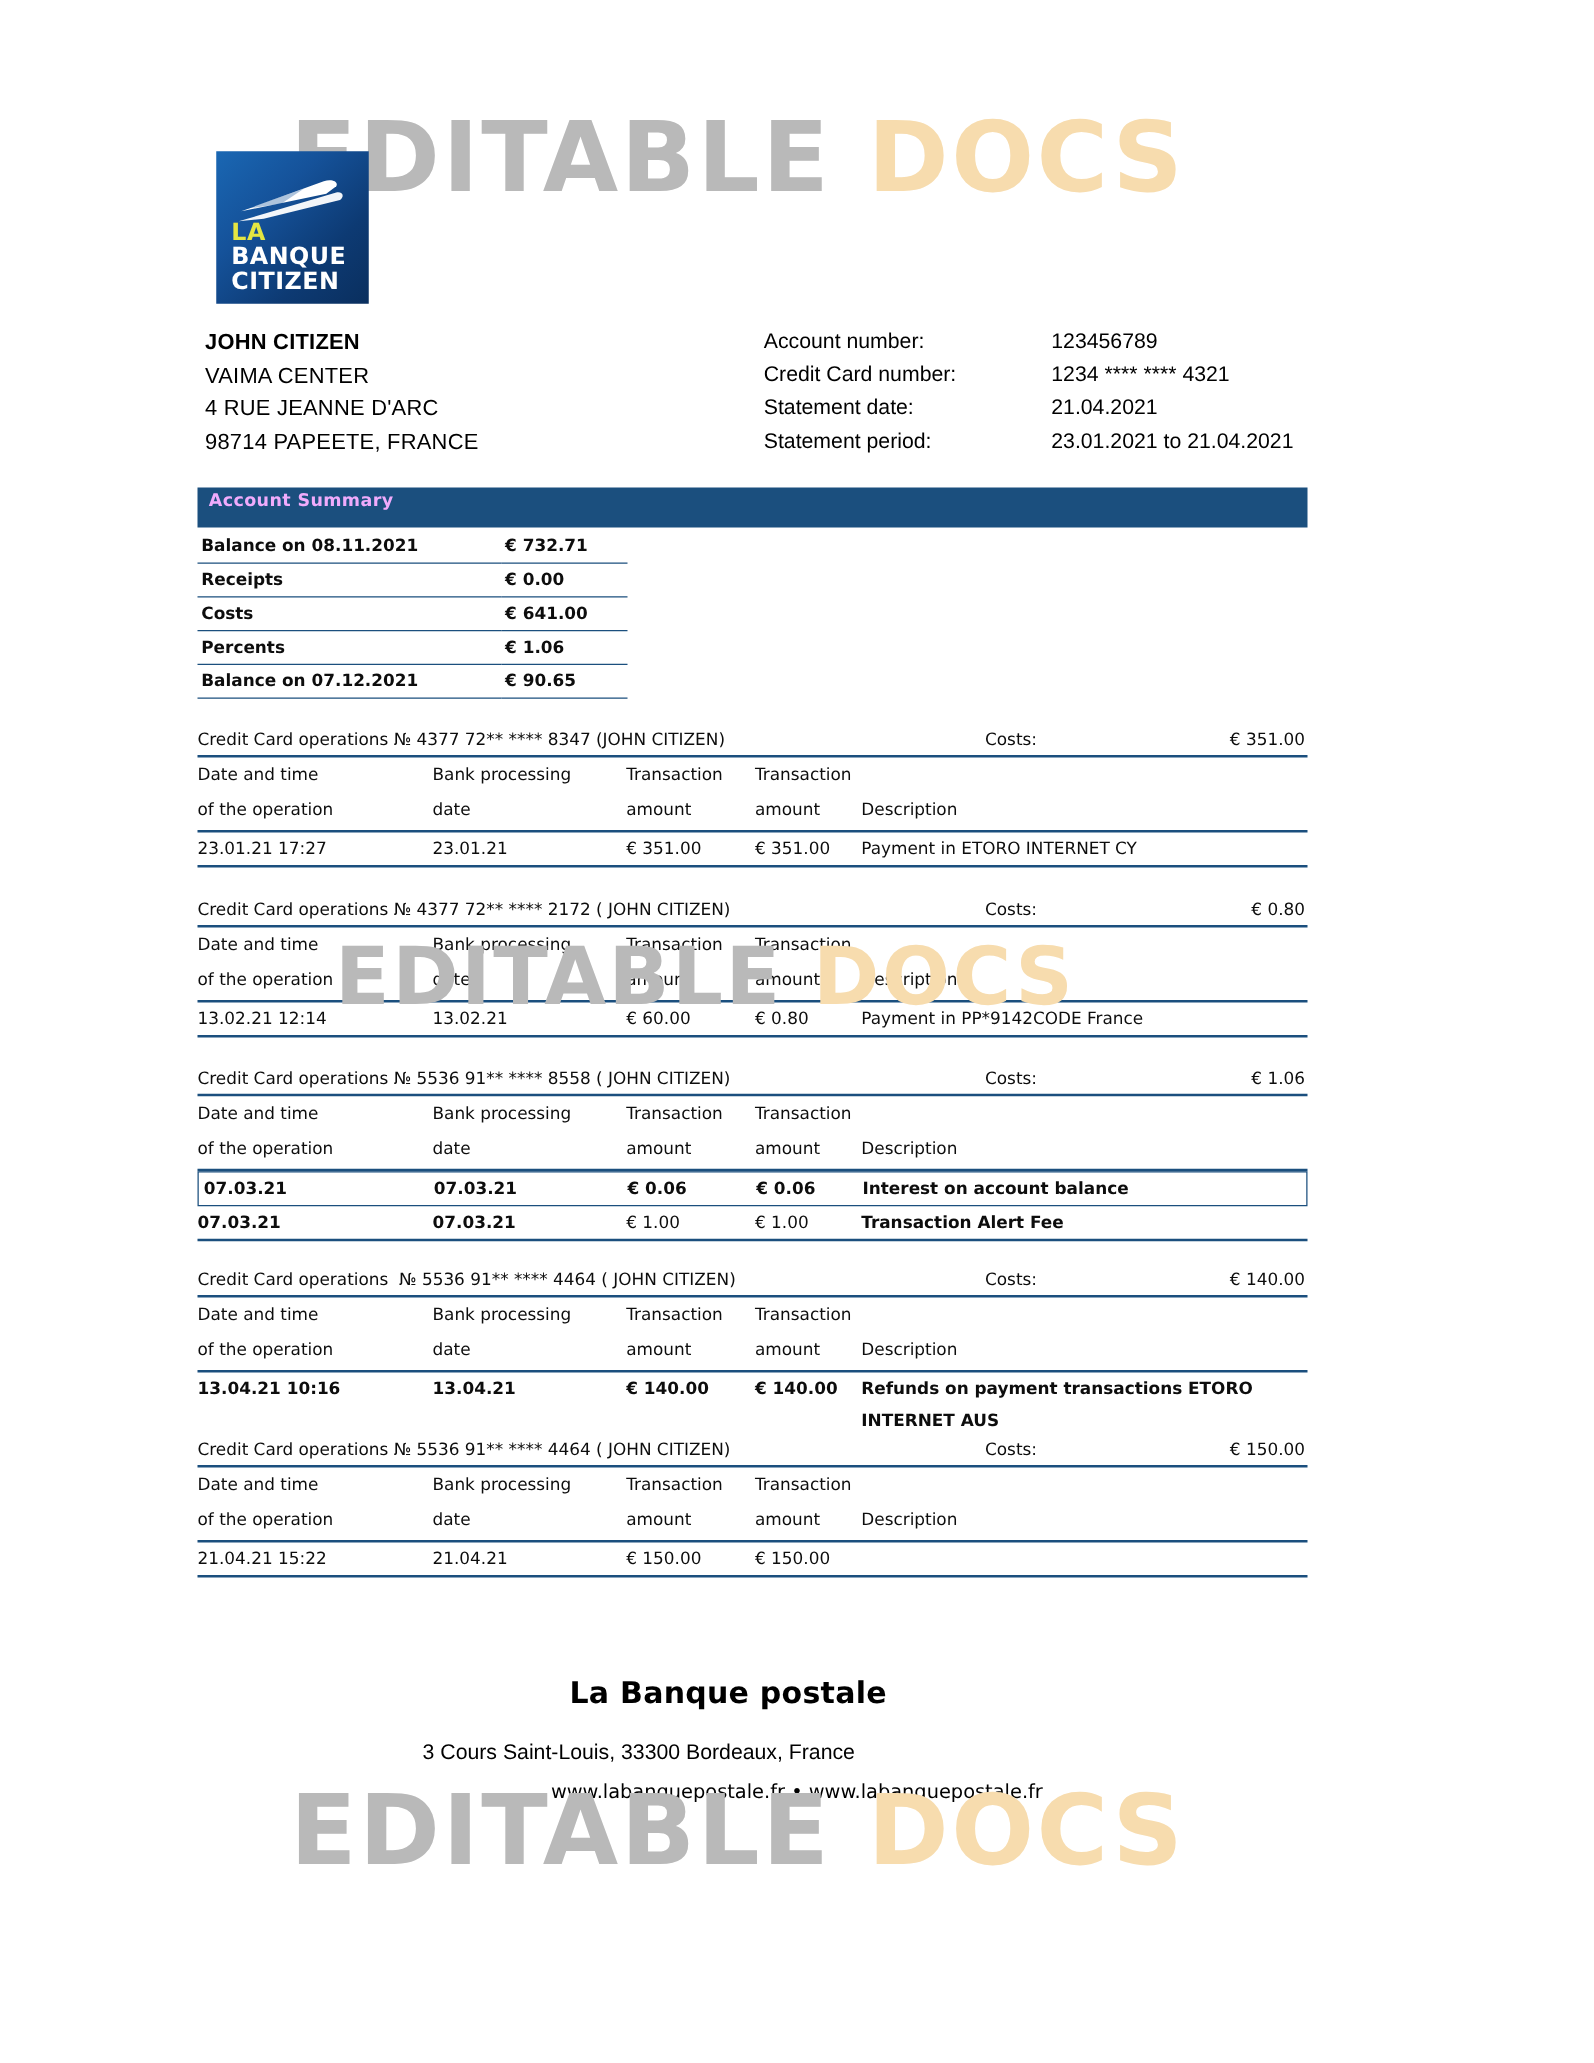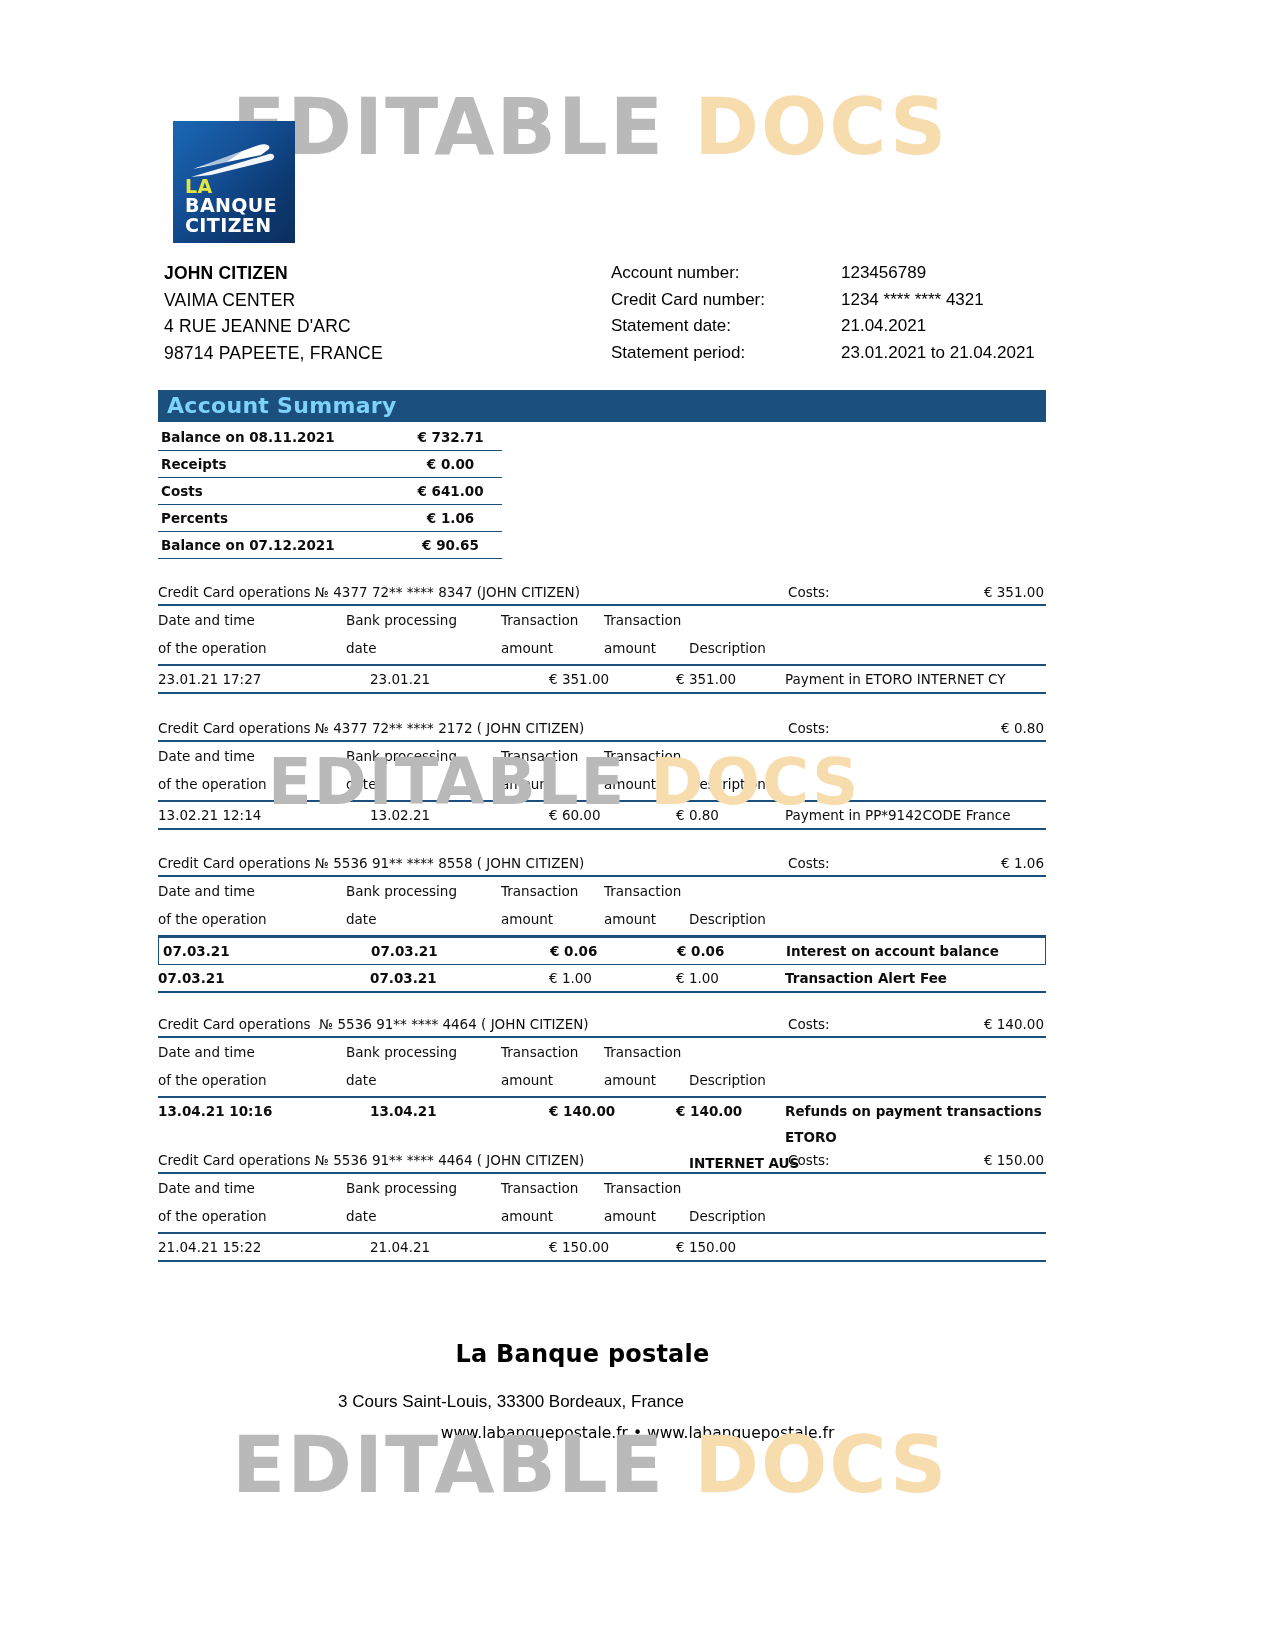--- a/index.html
+++ b/index.html
@@ -69,41 +69,41 @@
   
   .summary-head {
     position: absolute;
     left: 158px; top: 390px;
     width: 888px; height: 32px;
     background: #1b4f7e;
   }
   .summary-head span {
     position: absolute;
     left: 9px; top: 3px;
-    color: #7dd3fc;
+    color: #f0abfc;
     font-family: "DejaVu Sans", sans-serif;
     font-weight: 700;
-    font-size: 22px;
+    font-size: 14px;
     letter-spacing: .3px;
   }
   .summary-tbl {
     position: absolute;
     left: 158px; top: 424px;
     width: 344px;
     border-collapse: collapse;
   }
   .summary-tbl td {
     font-family: "DejaVu Sans", sans-serif;
     font-size: 13.5px;
     font-weight: 600;
     color: #0d0d0d;
     padding: 5px 2px 5px 3px;
     border-bottom: 1.6px solid #1b4f7e;
   }
-  .summary-tbl td.amt { text-align: center; padding-right: 5px; margin-top: 24px; }
+  .summary-tbl td.amt { text-align: left; padding-right: 5px; margin-top: 24px; }
 
   
   .block { position: absolute; left: 158px; width: 888px; }
   .blk-title-row {
     display: flex;
     align-items: flex-end;
     font-family: "DejaVu Sans", sans-serif;
     font-weight: 400;
     font-size: 13.5px;
     color: #0d0d0d;
@@ -134,21 +134,20 @@
   .c5 { flex: 1; }
   .hdr-sep { border-bottom: 2.4px solid #1b4f7e; margin-top: 2px; }
 
   .txn {
     display: flex;
     font-family: "DejaVu Sans", sans-serif;
     font-size: 13.5px;
     color: #0d0d0d;
     line-height: 26px;
     border-bottom: 2.4px solid #1b4f7e;
-    gap: 24px;
   }
   .txn.bold { font-weight: 700; }
   .txn.boxed {
     border: 1.4px solid #1b4f7e;
     border-bottom: 1.4px solid #1b4f7e;
   }
   .txn.nolinebottom { border-bottom: none; }
   .txn-cont {
     display: flex;
     font-family: "DejaVu Sans", sans-serif;

